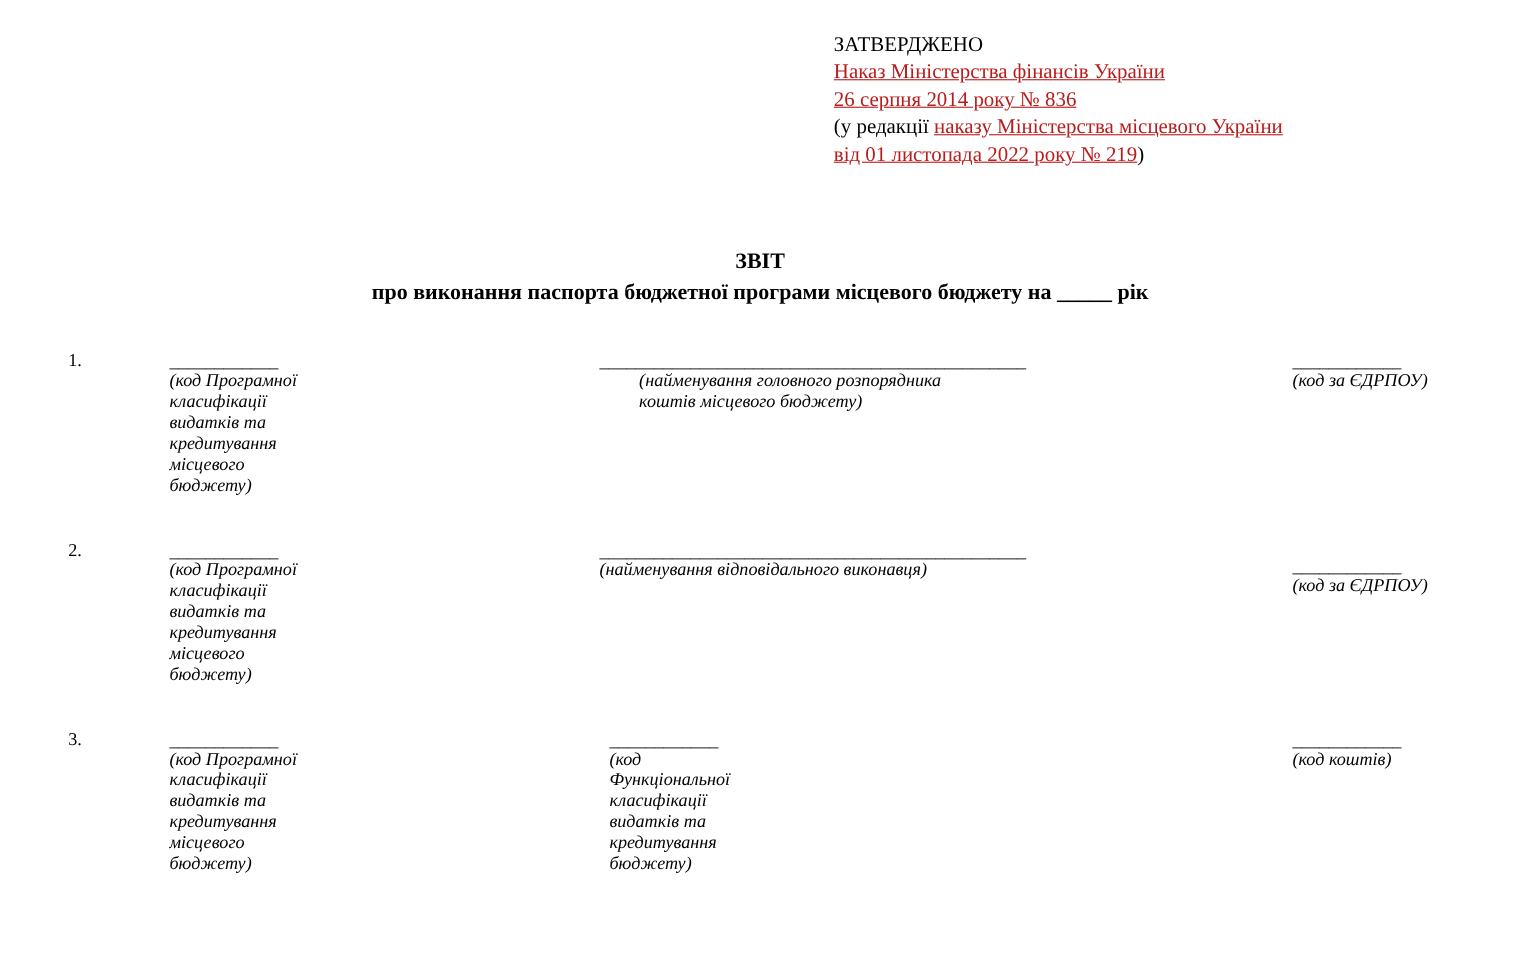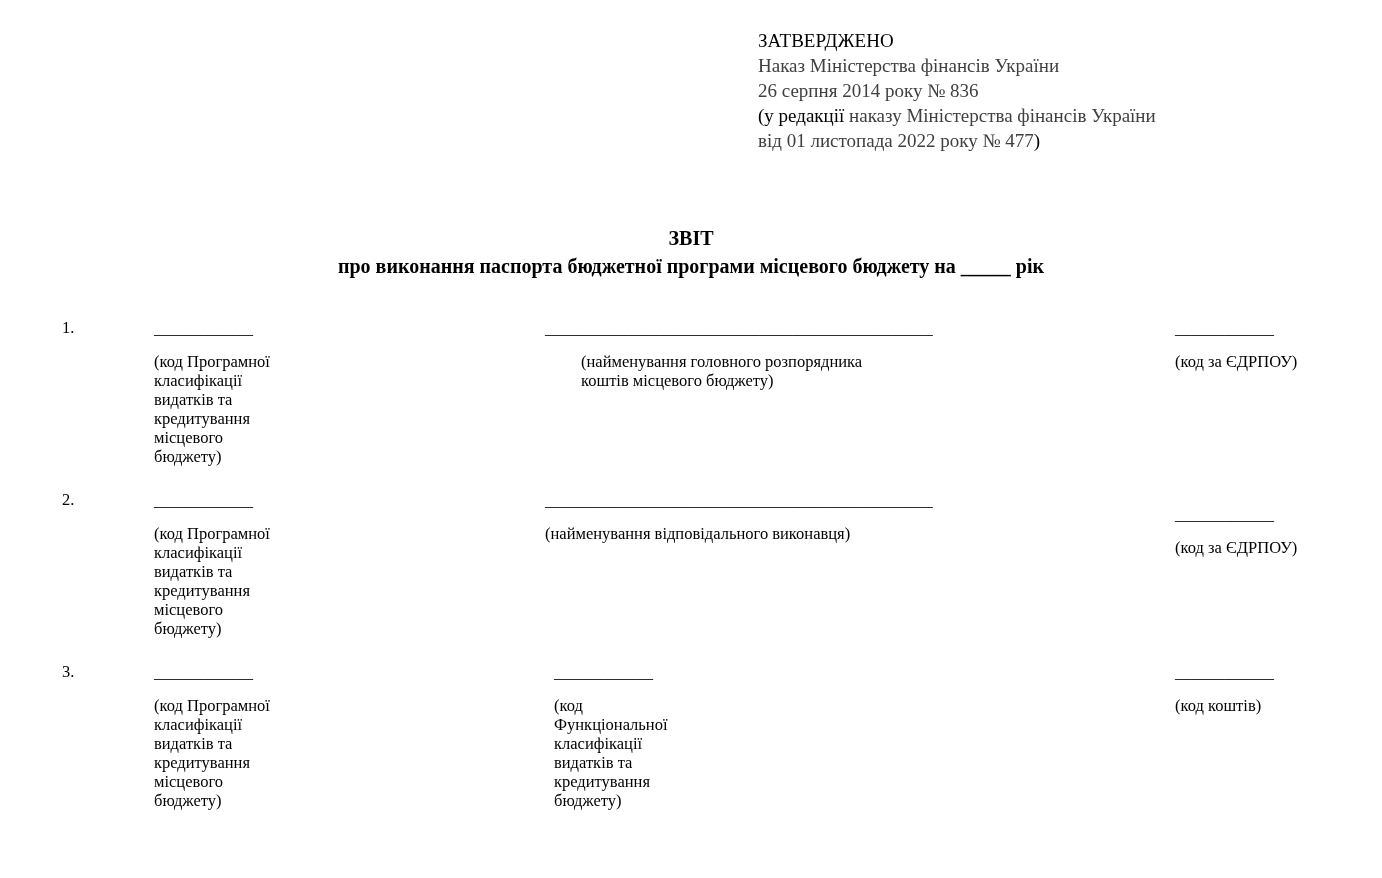--- a/index.html
+++ b/index.html
@@ -16,21 +16,22 @@
   
   .approval {
     position:absolute;
     left:758px;
     top:28px;
     font-size:19px;
     line-height:25px;
     white-space:nowrap;
   }
   .approval a {
-    color:#404040;
+    color:#b91c1c;
+    text-decoration:underline;
     cursor:pointer;
   }
   
   .title-block {
     position:absolute;
     left:0;
     top:224px;
     width:100%;
     text-align:center;
     font-weight:bold;
@@ -49,35 +50,36 @@
   .blank {
     font-size:16.5px;
     line-height:13px;
     height:14px;
     white-space:nowrap;
     letter-spacing:0;
   }
   .flabel {
     font-size:16.5px;
     line-height:19px;
-    margin:16px auto;
+    margin:0 auto;
+    font-style:italic;
   }
   .nowrap { white-space:nowrap; }
 </style>
 </head>
 <body>
 
 <div class="page">
 
   <div class="approval">
     <div>ЗАТВЕРДЖЕНО</div>
     <div><a>Наказ Міністерства фінансів України</a></div>
     <div><a>26 серпня 2014 року № 836</a></div>
-    <div><span>(у редакції </span><a>наказу Міністерства фінансів України</a></div>
-    <div><a>від 01 листопада 2022 року № 477</a><span>)</span></div>
+    <div><span>(у редакції </span><a>наказу Міністерства місцевого України</a></div>
+    <div><a>від 01 листопада 2022 року № 219</a><span>)</span></div>
   </div>
 
   <div class="title-block">
     <div>ЗВІТ</div>
     <div>про виконання паспорта бюджетної програми місцевого бюджету на _____ рік</div>
   </div>
 
   <div class="row-num" style="left:62px; top:318px;">1.</div>
 
   <div class="field" style="left:154px; top:322px; width:126px;">

